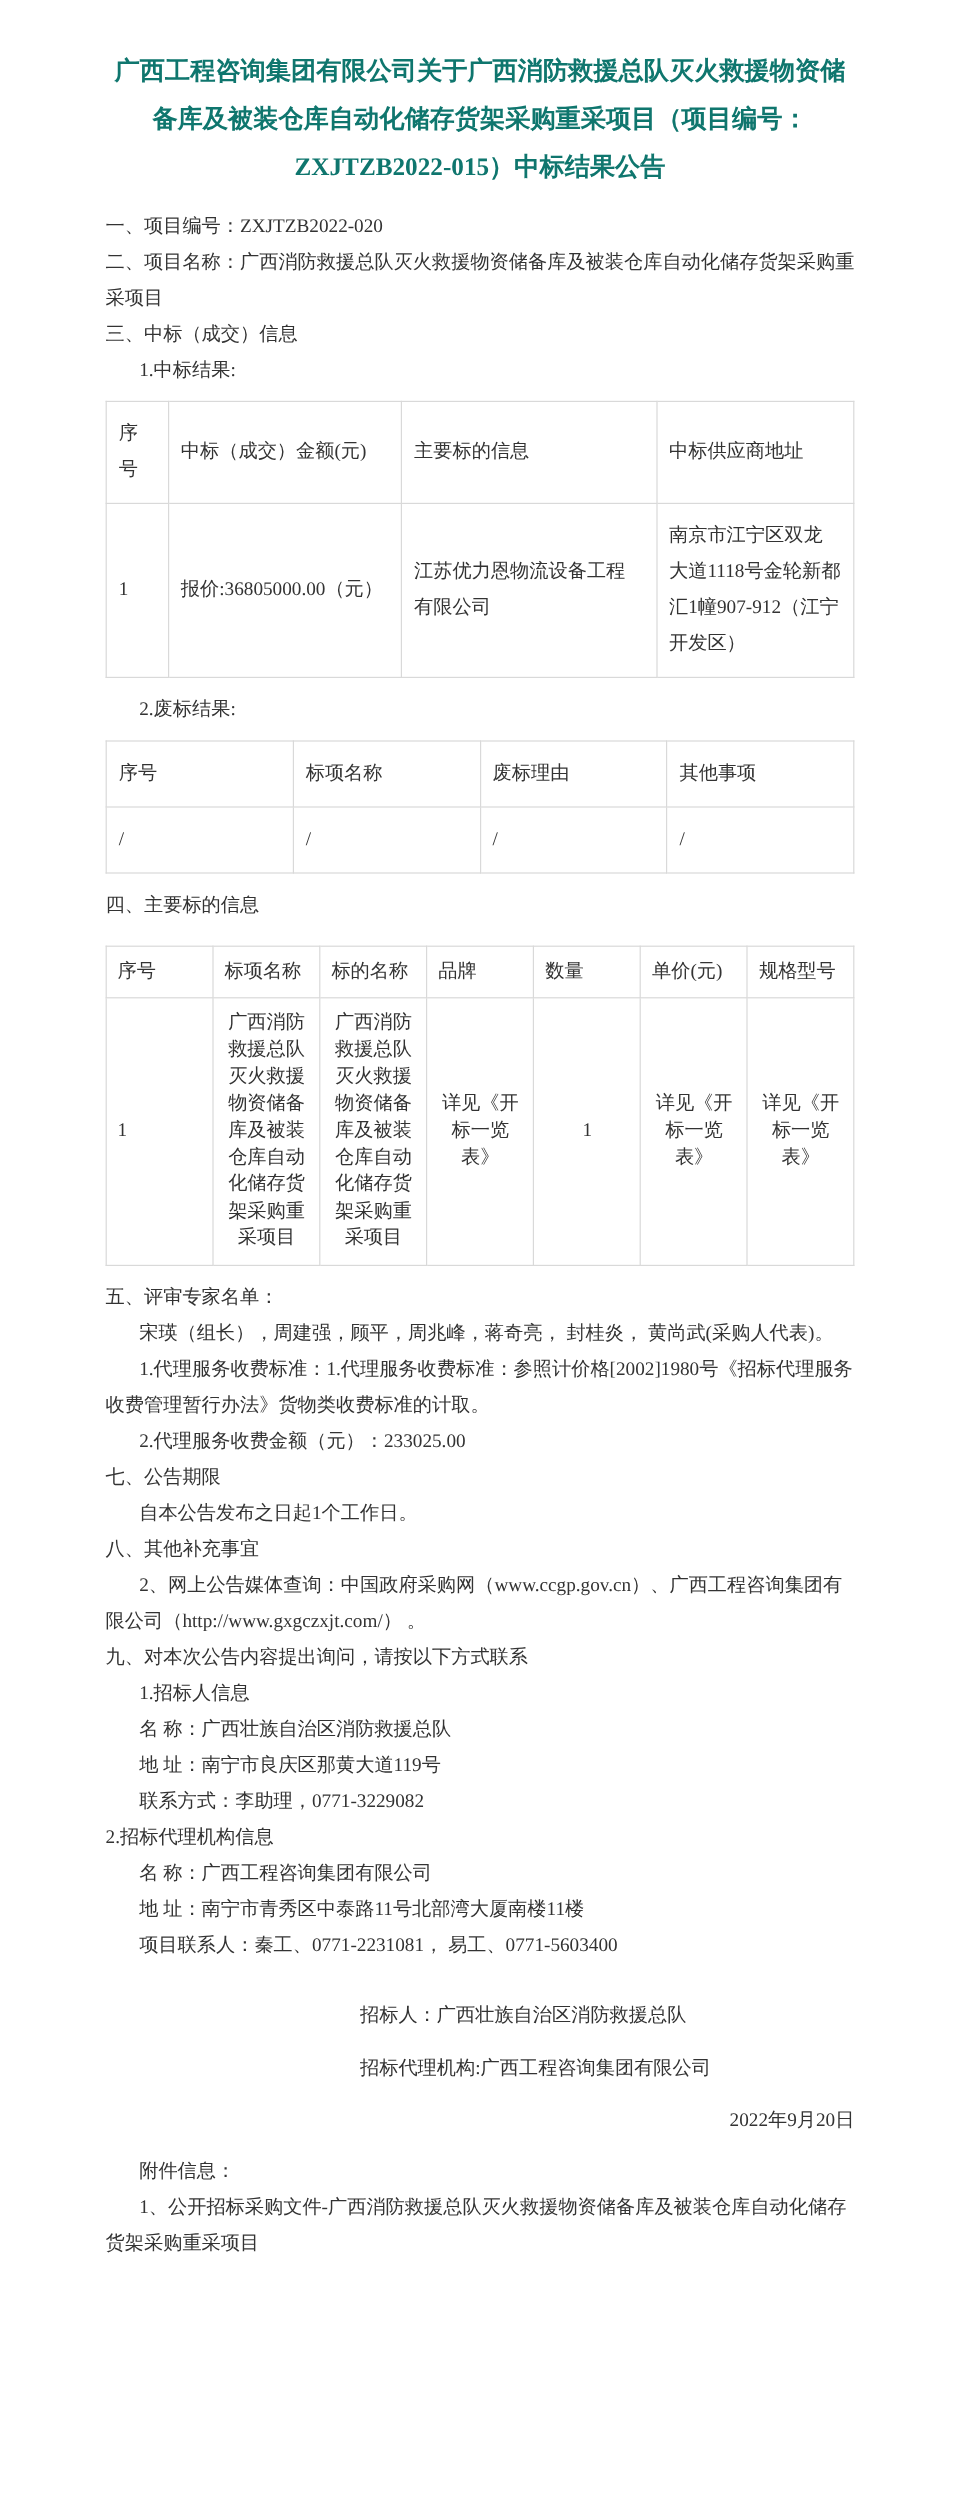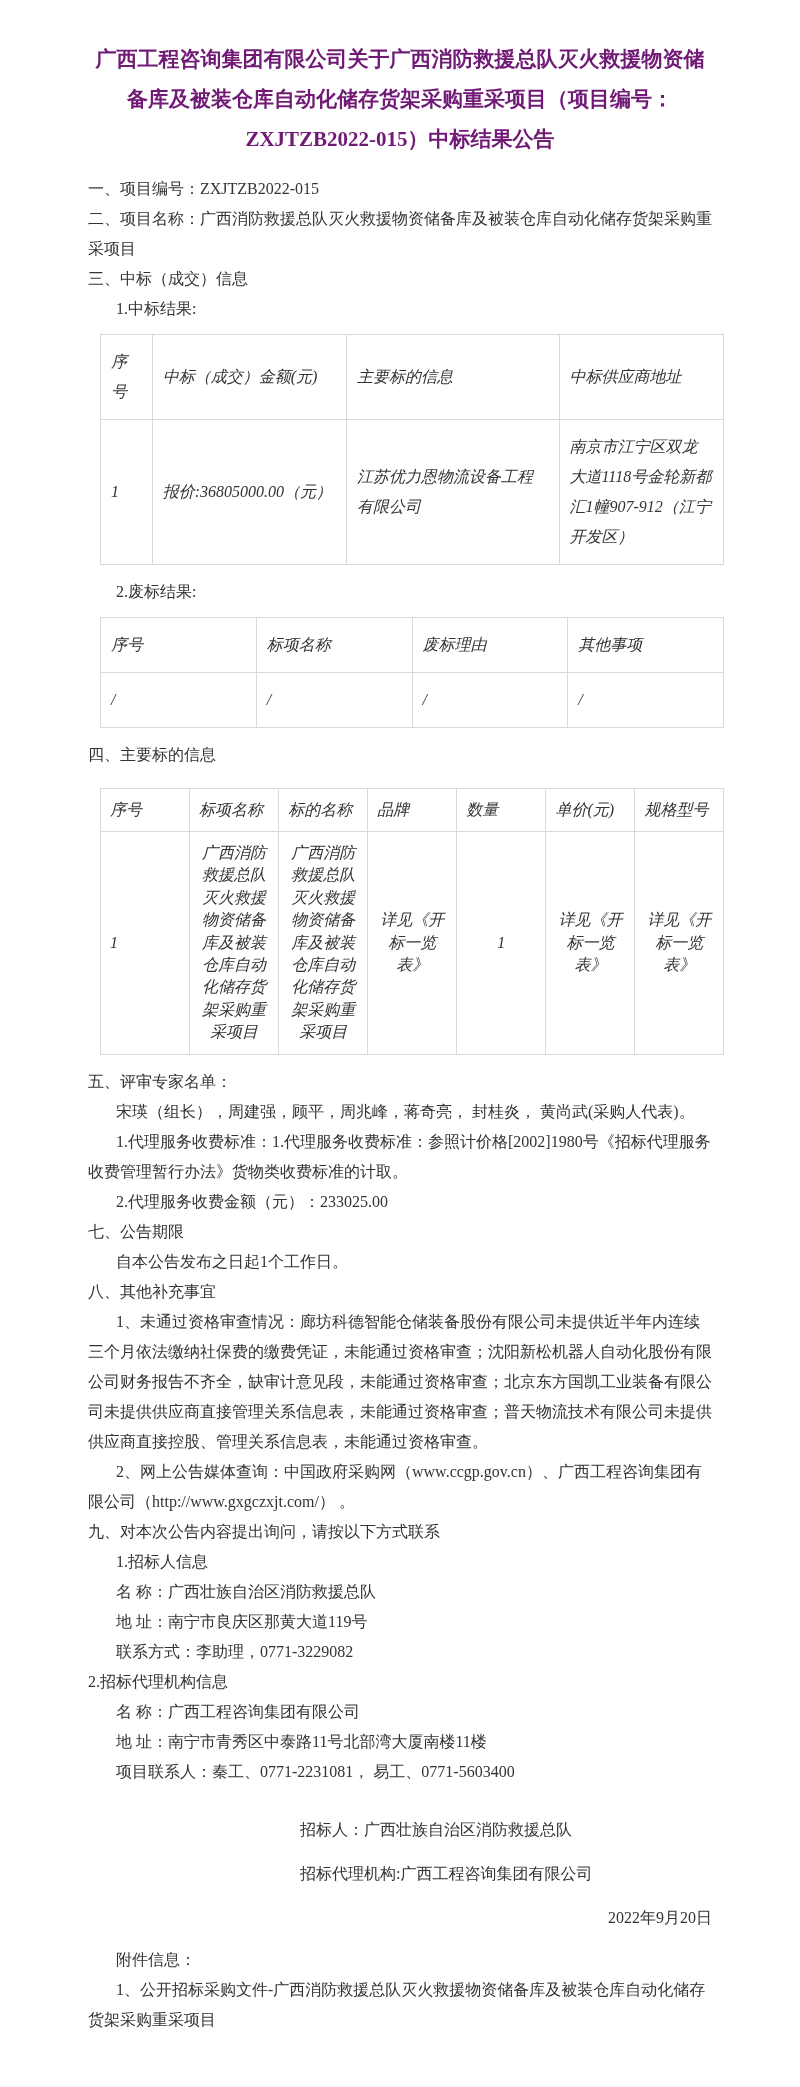--- a/index.html
+++ b/index.html
@@ -14,38 +14,37 @@
     margin: 0 auto;
     padding: 34px 88px 40px 88px;
     background: #ffffff;
     font-family: "Liberation Serif", "DejaVu Serif", serif;
     font-size: 16px;
     color: #333333;
   }
   .doc-title {
     font-size: 21px;
     font-weight: bold;
-    color: #701a75;
+    color: #0f766e;
     text-align: center;
     line-height: 1.9;
     margin: 6px 0 14px 0;
   }
   .doc-title .tline { display: block; }
   .para {
     margin: 0;
     line-height: 1.875;
     word-break: break-all;
   }
   .ind { text-indent: 28px; }
   .tbl {
     width: 100%;
     border-collapse: collapse;
     table-layout: fixed;
-    margin: 10px 0 12px 12px;
-    font-style: italic;
+    margin: 10px 0 12px 0;
   }
   .tbl th, .tbl td {
     border: 1px solid #d9d9d9;
     padding: 12px 10px;
     line-height: 1.875;
     font-weight: normal;
     text-align: left;
     vertical-align: middle;
     word-break: break-all;
   }
@@ -67,21 +66,21 @@
 <body>
 
 <div class="page">
 
   <h1 class="doc-title">
     <span class="tline">广西工程咨询集团有限公司关于广西消防救援总队灭火救援物资储</span>
     <span class="tline">备库及被装仓库自动化储存货架采购重采项目（项目编号：</span>
     <span class="tline">ZXJTZB2022-015）中标结果公告</span>
   </h1>
 
-  <p class="para">一、项目编号：ZXJTZB2022-015</p>
+  <p class="para">一、项目编号：ZXJTZB2022-020</p>
   <p class="para">二、项目名称：广西消防救援总队灭火救援物资储备库及被装仓库自动化储存货架采购重采项目</p>
   <p class="para">三、中标（成交）信息</p>
   <p class="para ind">1.中标结果:</p>
 
   <table class="tbl tbl-win">
     <colgroup>
       <col style="width:8.3%">
         <col style="width:31.2%">
         <col style="width:34.1%">
         <col style="width:26.4%">
@@ -170,21 +169,20 @@
   <p class="para">五、评审专家名单：</p>
   <p class="para ind">宋瑛（组长），周建强，顾平，周兆峰，蒋奇亮， 封桂炎， 黄尚武(采购人代表)。</p>
 
   <p class="para ind">1.代理服务收费标准：1.代理服务收费标准：参照计价格[2002]1980号《招标代理服务收费管理暂行办法》货物类收费标准的计取。</p>
   <p class="para ind">2.代理服务收费金额（元）：233025.00</p>
 
   <p class="para">七、公告期限</p>
   <p class="para ind">自本公告发布之日起1个工作日。</p>
 
   <p class="para">八、其他补充事宜</p>
-  <p class="para ind">1、未通过资格审查情况：廊坊科德智能仓储装备股份有限公司未提供近半年内连续三个月依法缴纳社保费的缴费凭证，未能通过资格审查；沈阳新松机器人自动化股份有限公司财务报告不齐全，缺审计意见段，未能通过资格审查；北京东方国凯工业装备有限公司未提供供应商直接管理关系信息表，未能通过资格审查；普天物流技术有限公司未提供供应商直接控股、管理关系信息表，未能通过资格审查。</p>
   <p class="para ind">2、网上公告媒体查询：中国政府采购网（www.ccgp.gov.cn）、广西工程咨询集团有限公司（http://www.gxgczxjt.com/） 。</p>
 
   <p class="para">九、对本次公告内容提出询问，请按以下方式联系</p>
   <p class="para ind">1.招标人信息</p>
   <p class="para ind">名 称：广西壮族自治区消防救援总队</p>
   <p class="para ind">地 址：南宁市良庆区那黄大道119号</p>
   <p class="para ind">联系方式：李助理，0771-3229082</p>
   <p class="para">2.招标代理机构信息</p>
   <p class="para ind">名 称：广西工程咨询集团有限公司</p>
   <p class="para ind">地 址：南宁市青秀区中泰路11号北部湾大厦南楼11楼</p>

